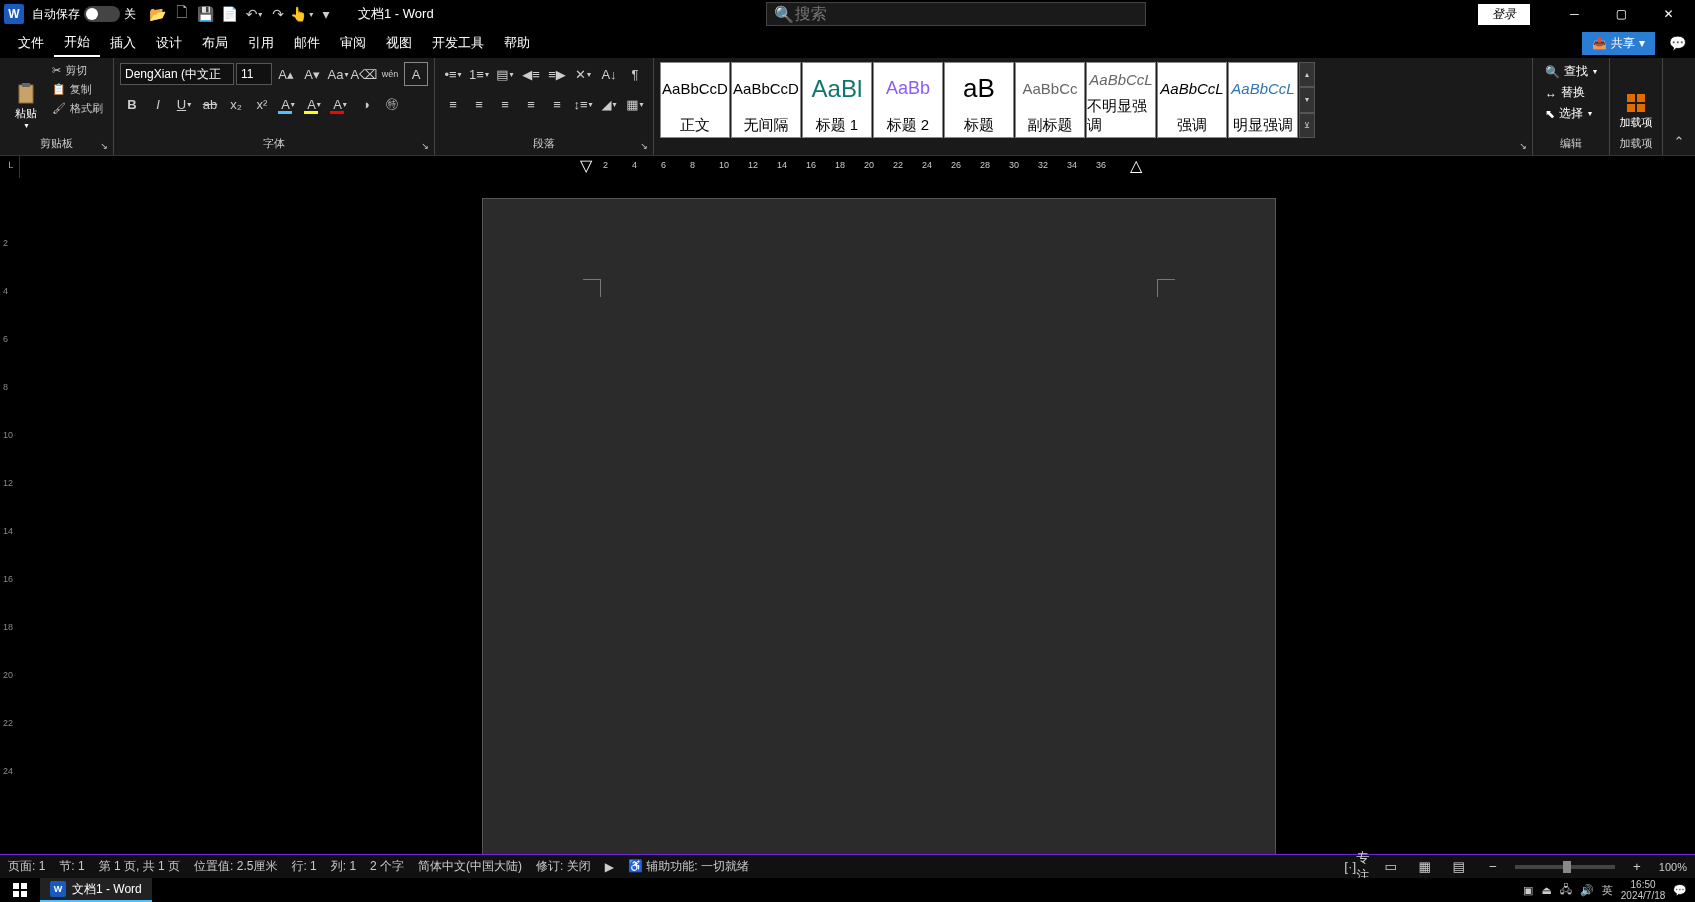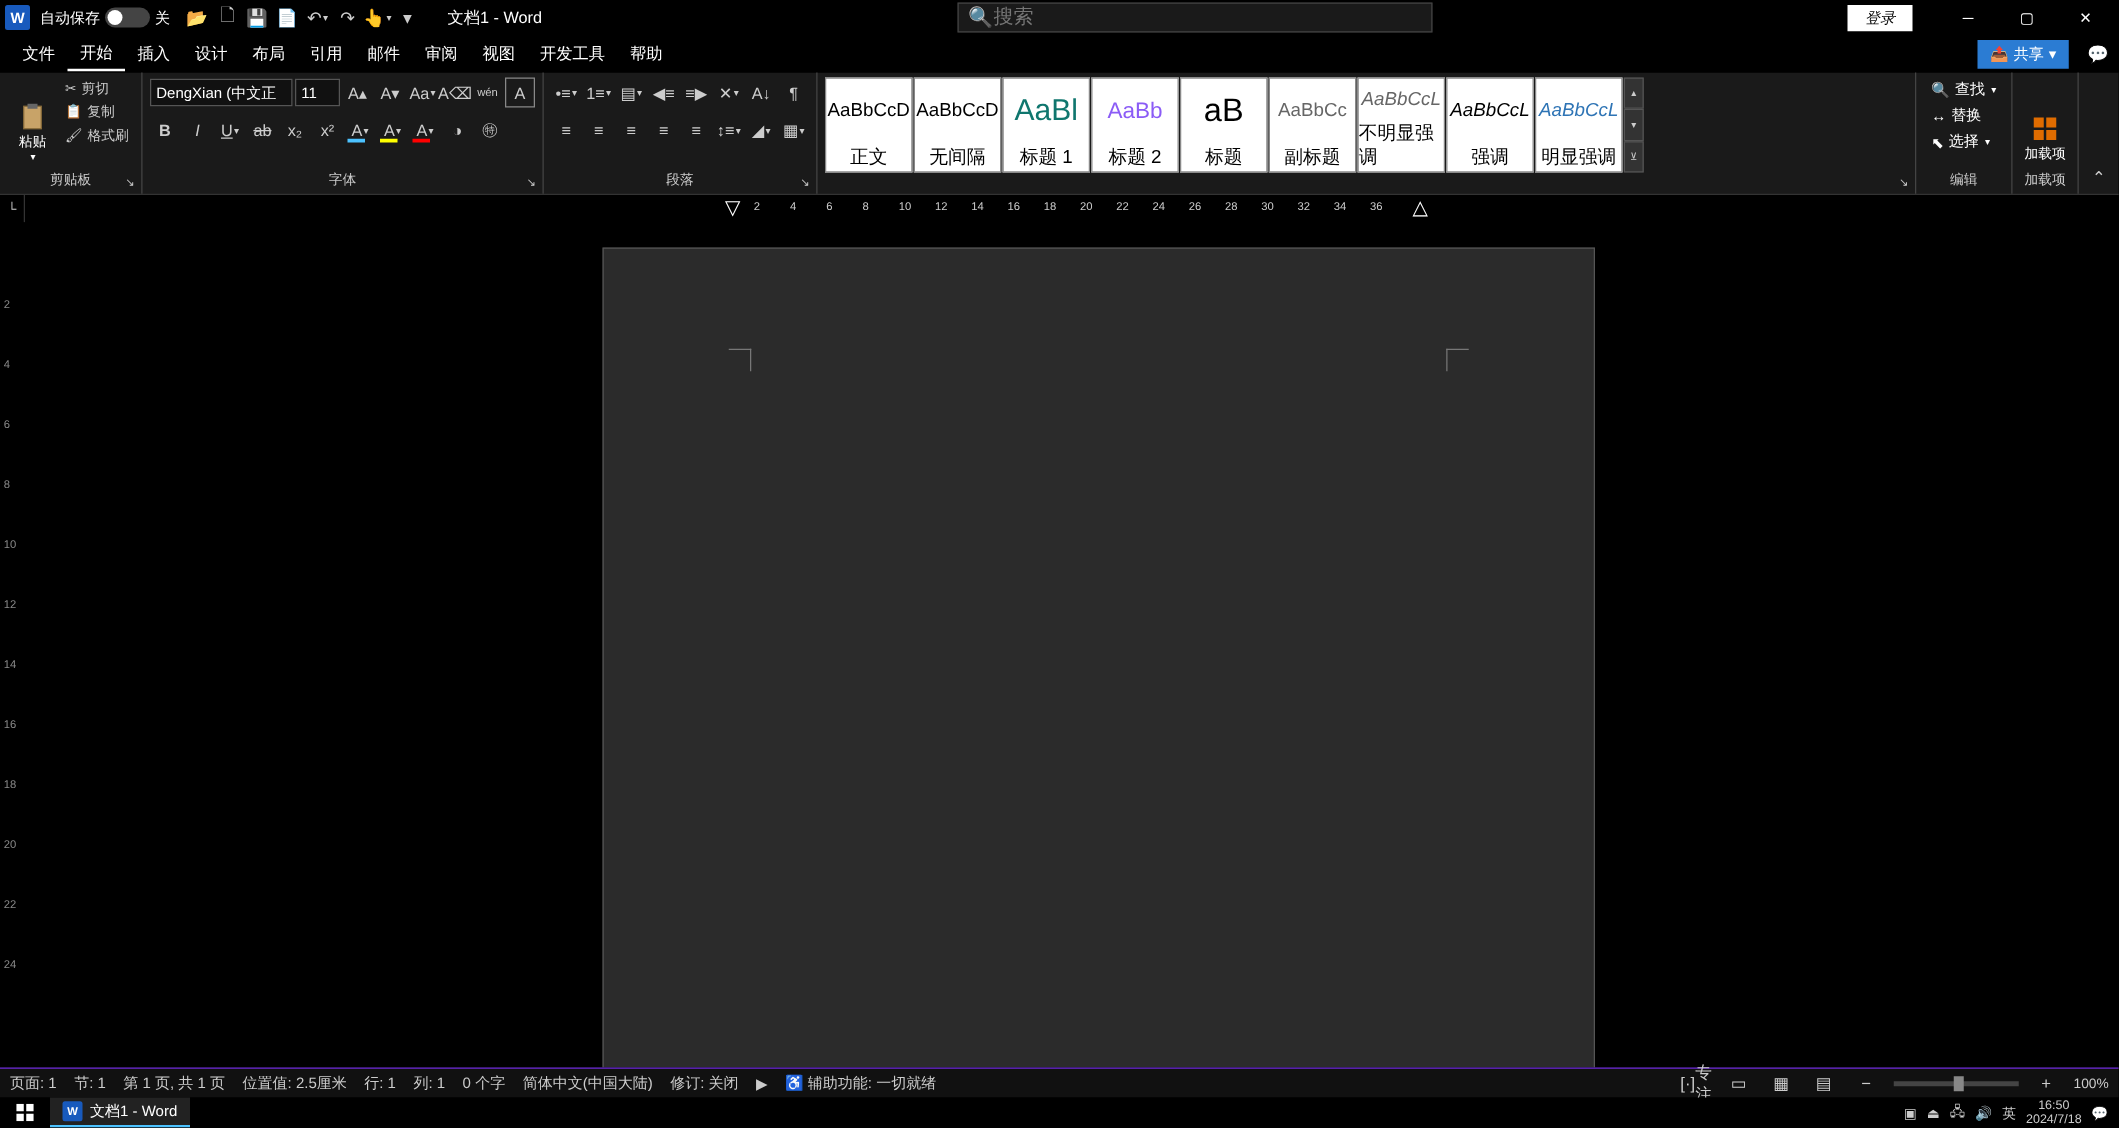--- a/index.html
+++ b/index.html
@@ -374,21 +374,21 @@
   </div>
 </div>
 
 <div class="status-bar">
   <span class="status-item">页面: 1</span>
   <span class="status-item">节: 1</span>
   <span class="status-item">第 1 页, 共 1 页</span>
   <span class="status-item">位置值: 2.5厘米</span>
   <span class="status-item">行: 1</span>
   <span class="status-item">列: 1</span>
-  <span class="status-item">0 个字</span>
+  <span class="status-item">2 个字</span>
   <span class="status-item">简体中文(中国大陆)</span>
   <span class="status-item">修订: 关闭</span>
   <span class="status-item">▶</span>
   <span class="status-item">♿ <span>辅助功能: 一切就绪</span></span>
   <div class="status-right">
     <button class="view-btn">[·] <span>专注</span></button>
     <button class="view-btn">▭</button>
     <button class="view-btn">▦</button>
     <button class="view-btn">▤</button>
     <button class="view-btn">−</button>

